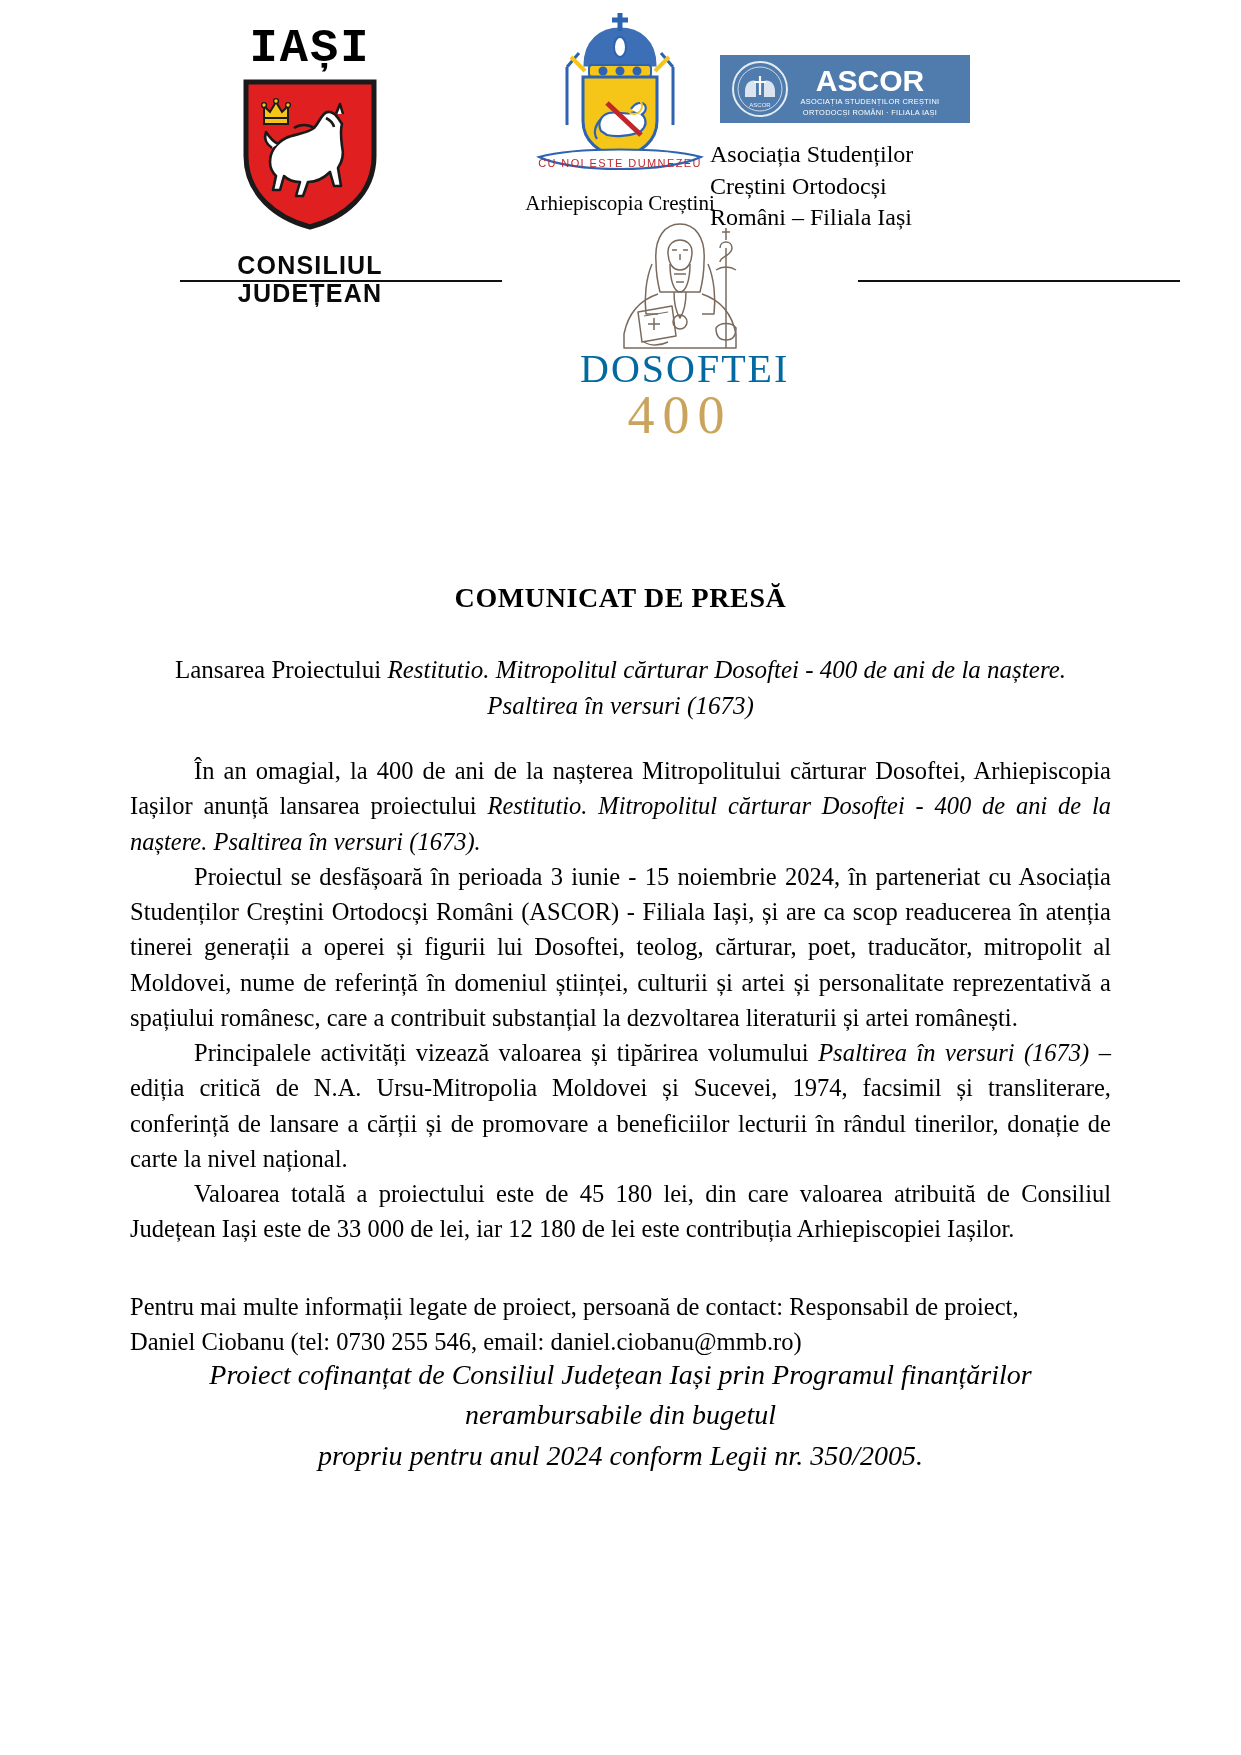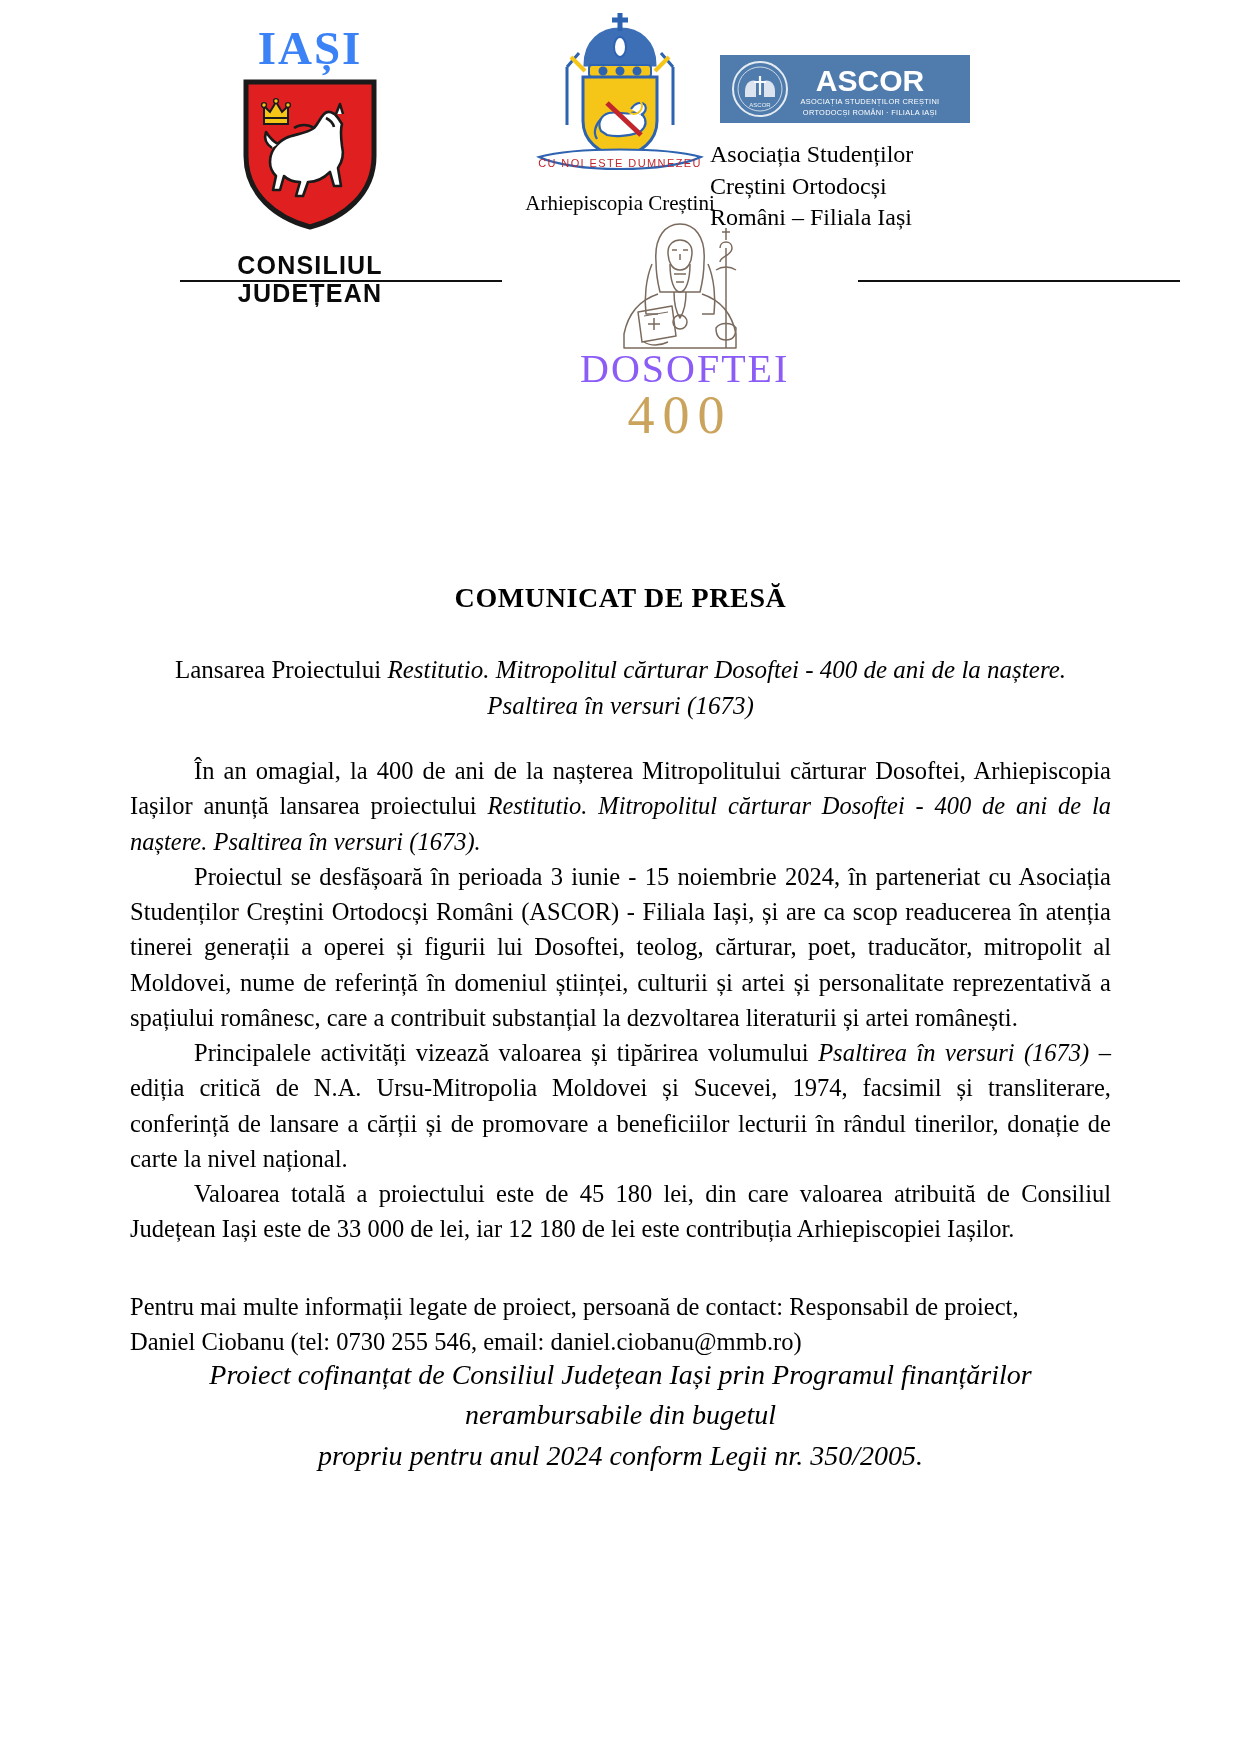--- a/index.html
+++ b/index.html
@@ -31,26 +31,26 @@
 
   
   .cj-logo {
     position: absolute;
     left: 80px;
     top: 25px;
     width: 200px;
     text-align: center;
   }
   .cj-wordmark {
-    font-family: Liberation Serif, serif;
+    font-family: Liberation Mono, monospace;
     font-weight: bold;
     font-size: 47px;
     letter-spacing: 2px;
     line-height: 1;
-    color: #3b82f6;
+    color: #000000;
   }
   .cj-shield-wrap {
     position: relative;
     width: 136px;
     height: 152px;
     margin: 6px auto 0 auto;
   }
   .cj-shield-wrap svg { display: block; }
   .cj-caption {
     font-family: "Liberation Sans", sans-serif;
@@ -119,21 +119,21 @@
     left: 50%;
     top: 0;
     transform: translateX(-50%);
     width: 200px;
     text-align: center;
   }
   .dosoftei-word {
     font-family: "Liberation Serif", serif;
     font-size: 40px;
     letter-spacing: 2px;
-    color: #8b5cf6;
+    color: #0369a1;
     line-height: 0.95;
     margin-top: -4px;
   }
   .dosoftei-400 {
     font-family: "Liberation Serif", serif;
     font-size: 54px;
     letter-spacing: 8px;
     color: #caa45c;
     line-height: 1;
   }

